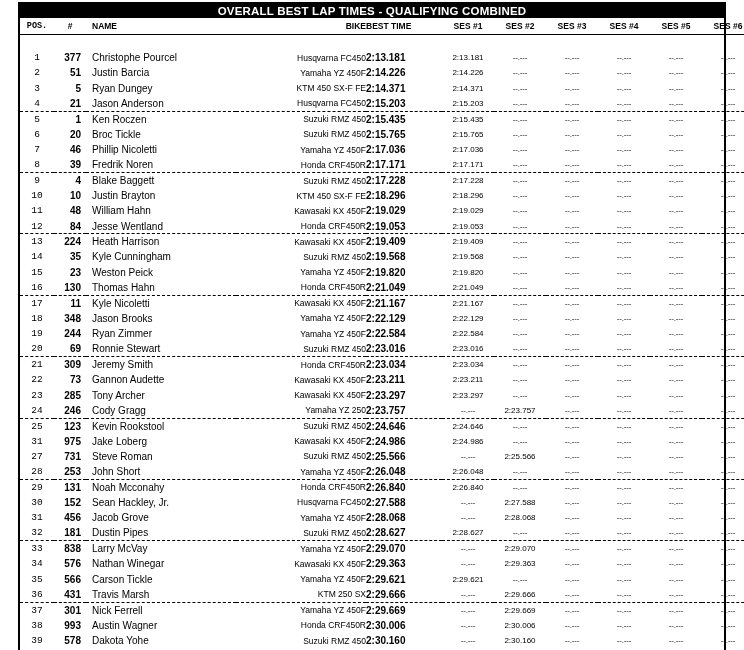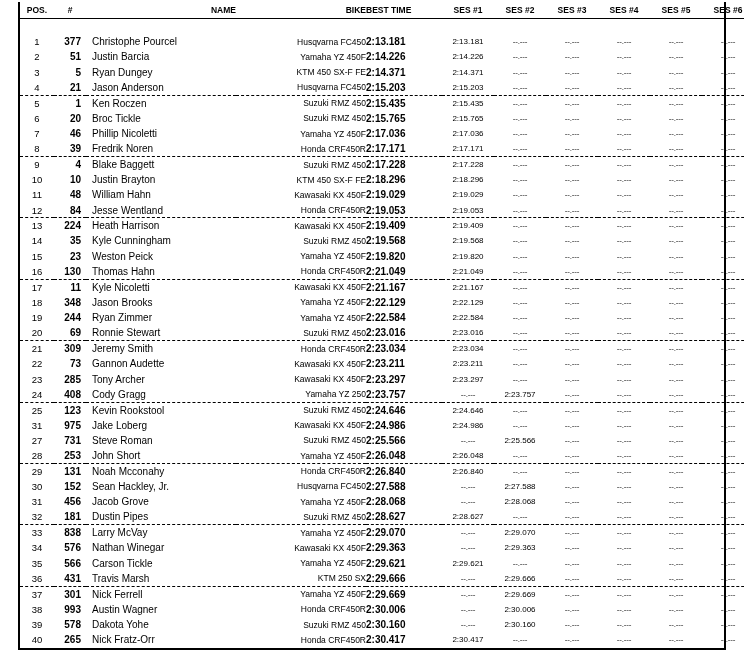--- a/index.html
+++ b/index.html
@@ -66,28 +66,28 @@
   
   thead th {
     font-size: 8.5px;
     font-weight: bold;
     height: 16px;
     border-bottom: 1.5px solid #000;
     padding-bottom: 1px;
   }
 
   
-  .c-pos   { width: 34px;  text-align: center; }
+  .c-pos   { width: 34px;  text-align: center; font-family: Liberation Mono, monospace; }
   .c-num   { width: 32px;  text-align: right;  padding-right: 5px !important; }
   .c-name  { width: 150px; text-align: left;   padding-left: 6px !important; }
   .c-bike  { width: 130px; text-align: right;   padding-left: 4px !important; }
   .c-best  { width: 76px;  text-align: left; }
   .c-ses   { width: 52px;  text-align: center; }
 
-  thead .c-name  { padding-left: 6px !important; text-align: right; }
+  thead .c-name  { padding-left: 6px !important; }
   thead .c-bike  { padding-left: 4px !important; }
   thead .c-num   { text-align: center; padding-right: 0 !important; }
 
   
   tbody tr { height: 15.35px; }
 
   td.c-pos  { font-size: 9.5px; }
   td.c-num  { font-size: 10px; font-weight: bold; }
   td.c-name { font-size: 10px; }
   td.c-bike { font-size: 8.5px; }
@@ -100,20 +100,21 @@
 
   td.c-ses.dash { color: #111; letter-spacing: -0.2px; }
 
   .spacer-row td { height: 4px; border: 0; }
 </style>
 </head>
 <body>
 
 <div id="sheet">
 
+  <div class="banner">OVERALL BEST LAP TIMES - QUALIFYING COMBINED</div>
 
   <div class="frame">
     <table class="grid">
       <colgroup>
         <col class="c-pos">
           <col class="c-num">
           <col class="c-name">
           <col class="c-bike">
         <col class="c-best">
           <col class="c-ses">
@@ -437,21 +438,21 @@
             <td class="c-best">2:23.297</td>
             <td class="c-ses">2:23.297</td>
             <td class="c-ses dash">--.---</td>
             <td class="c-ses dash">--.---</td>
             <td class="c-ses dash">--.---</td>
             <td class="c-ses dash">--.---</td>
             <td class="c-ses dash">--.---</td>
           </tr>
           <tr>
             <td class="c-pos">24</td>
-            <td class="c-num">408</td>
+            <td class="c-num">246</td>
             <td class="c-name">Cody Gragg</td>
             <td class="c-bike">Yamaha YZ 250</td>
             <td class="c-best">2:23.757</td>
             <td class="c-ses dash">--.---</td>
             <td class="c-ses">2:23.757</td>
             <td class="c-ses dash">--.---</td>
             <td class="c-ses dash">--.---</td>
             <td class="c-ses dash">--.---</td>
             <td class="c-ses dash">--.---</td>
           </tr>

